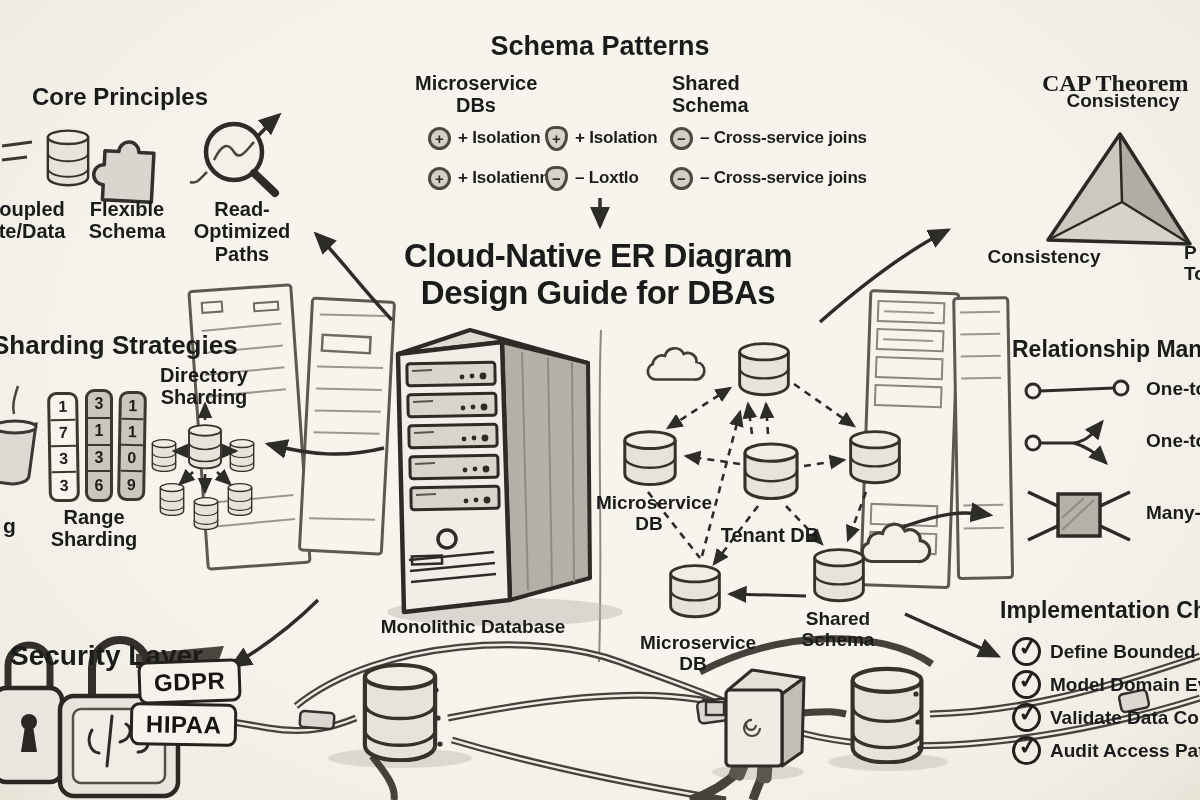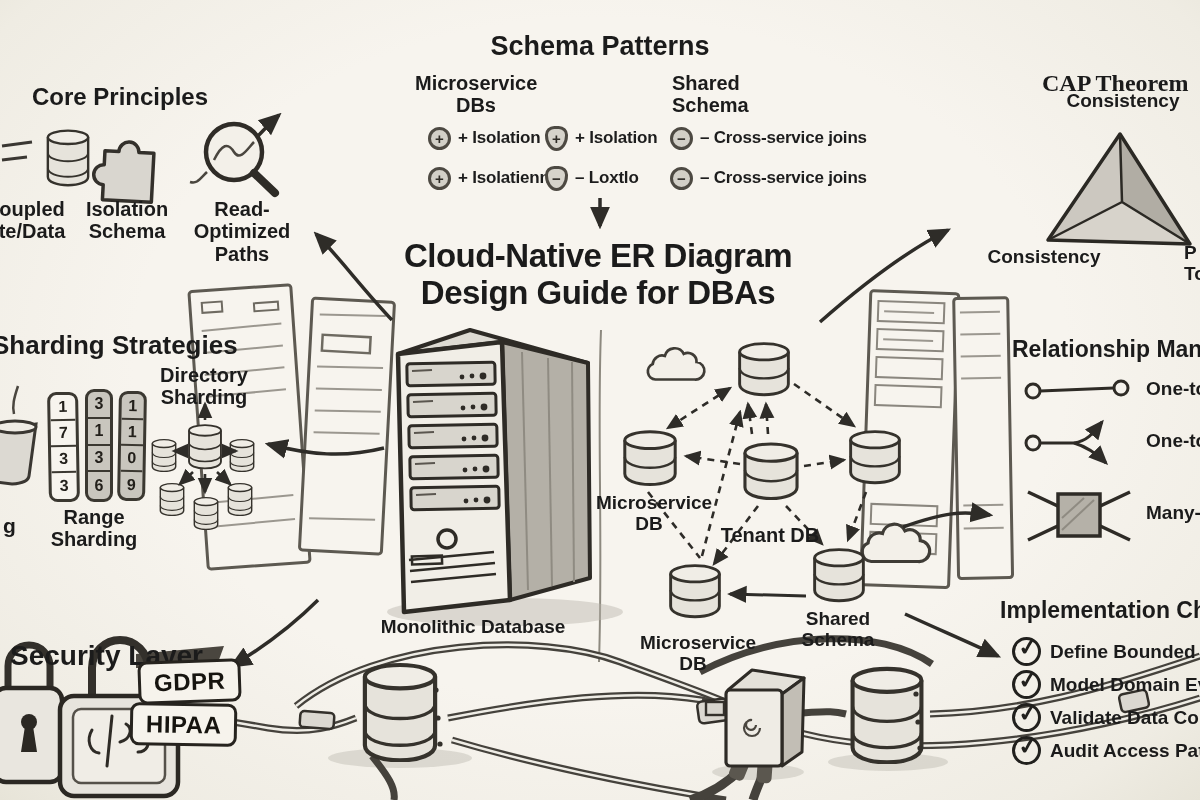--- a/index.html
+++ b/index.html
@@ -370,21 +370,21 @@
   <span class="bic circle minus"></span>
   <span class="btx">– Cross-service joins</span>
 </div>
 
 <div class="t c nw" style="left:28px;top:83px;width:184px;font-size:24px;">Core Principles</div>
 <div class="t c" style="left:-8px;top:198px;width:80px;font-size:20px;">
   <span class="ln">oupled</span>
   <span class="ln">te/Data</span>
 </div>
 <div class="t c" style="left:84px;top:198px;width:86px;font-size:20px;">
-  <span class="ln">Isolation</span>
+  <span class="ln">Flexible</span>
   <span class="ln">Schema</span>
 </div>
 <div class="t c" style="left:168px;top:198px;width:148px;font-size:20px;">
   <span class="ln">Read-Optimized</span>
   <span class="ln">Paths</span>
 </div>
 
 <div class="t nw" style="left:1042px;top:70px;font-size:24px;font-family:Liberation Serif, serif;">CAP Theorem</div>
 <div class="t c nw" style="left:1058px;top:90px;width:130px;font-size:19px;">Consistency</div>
 <div class="t c nw" style="left:984px;top:246px;width:120px;font-size:19px;">Consistency</div>

